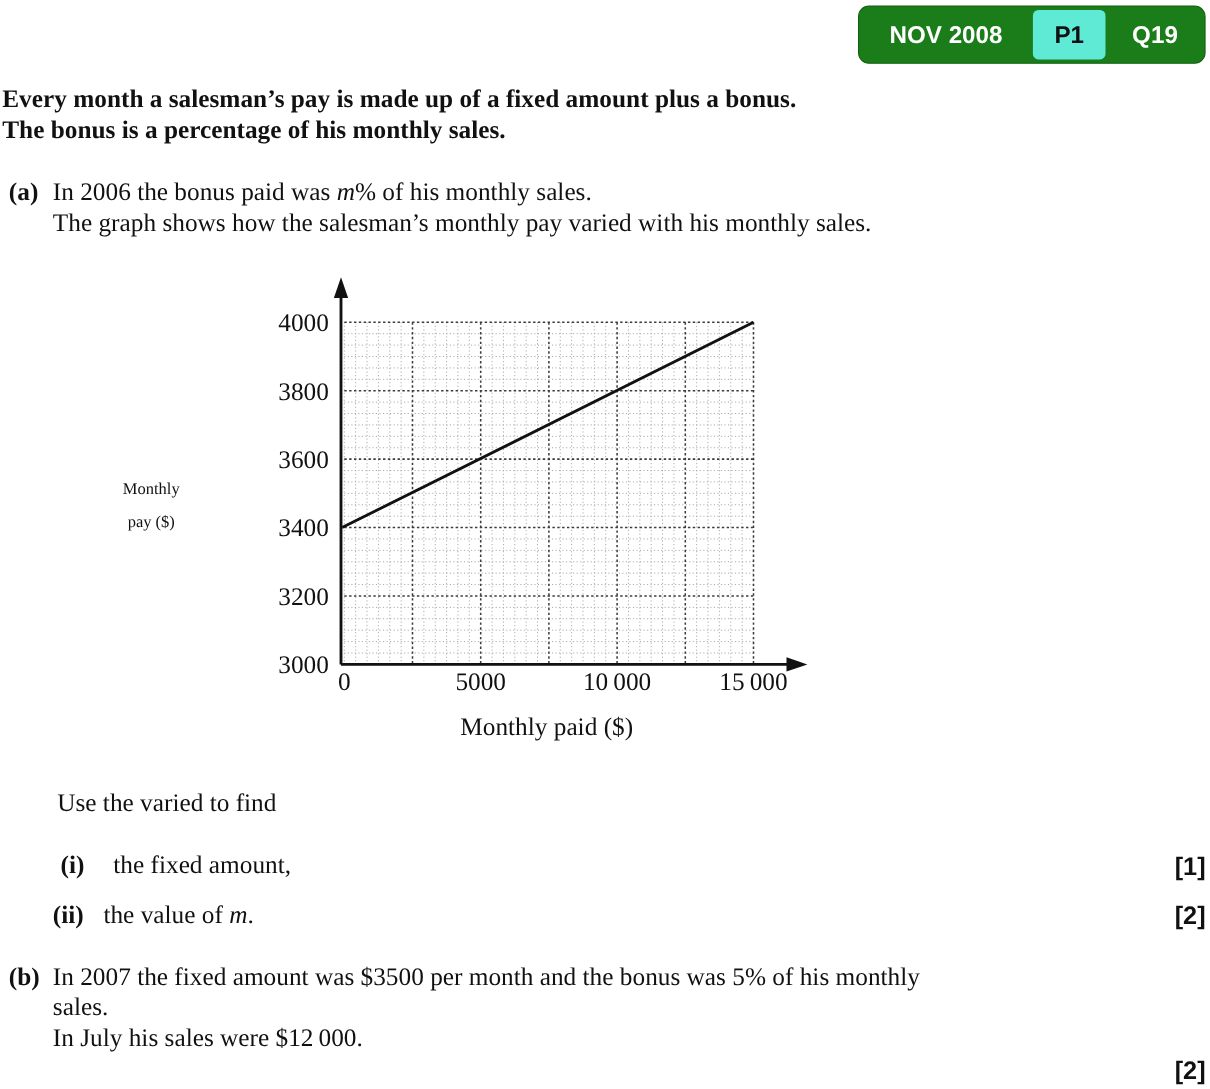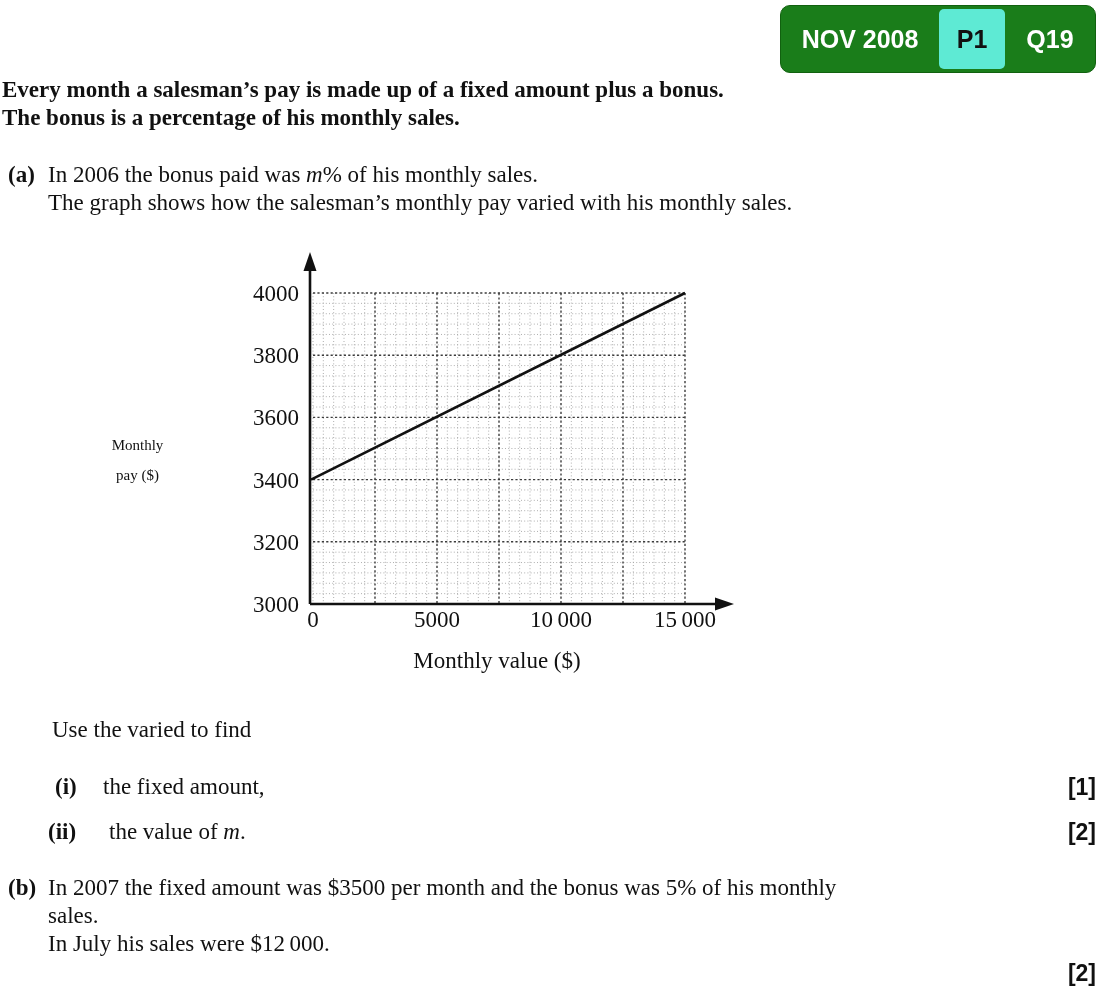--- a/index.html
+++ b/index.html
@@ -10,23 +10,23 @@
   .abs{position:absolute;}
   .body-text{font-size:23px;line-height:28px;}
   .part-label{font-weight:bold;}
   .it{font-style:italic;}
   .marks{
     position:absolute;right:4px;
     font-family:"Liberation Sans",sans-serif;font-weight:bold;font-size:23px;color:#111;
   }
   
   .badge{
-    position:absolute;left:780px;top:5px;height:68px;display:flex;align-items:stretch;
+    position:absolute;left:780px;top:5px;height:53px;display:flex;align-items:stretch;
     background:#1a7d1a;border:1px solid #11610f;border-radius:10px;box-sizing:border-box;
-    font-family:"Liberation Sans",sans-serif;font-weight:bold;font-size:25px;color:#fff;
+    font-family:"Liberation Sans",sans-serif;font-weight:bold;font-size:22px;color:#fff;
   }
   .badge-seg{display:flex;align-items:center;justify-content:center;}
   .badge-session{width:158px;}
   .badge-paper{width:66px;background:#5eead4;color:#111;border-radius:5px;margin:3px 0;}
   .badge-q{width:90px;}
   
   svg text{font-family:"Liberation Serif",serif;font-size:23px;fill:#111;}
   .ylabel{
     left:55px;top:430px;width:165px;text-align:center;
     font-size:15px;line-height:30px;
@@ -148,33 +148,33 @@
       <text x="437" y="387" text-anchor="middle">5000</text>
       <text x="561" y="387" text-anchor="middle">10 000</text>
       <text x="685" y="387" text-anchor="middle">15 000</text>
     </g>
   </svg>
 
 <div class="abs ylabel">
   <div>Monthly</div>
   <div>pay ($)</div>
 </div>
-<div class="abs xlabel">Monthly value ($)</div>
+<div class="abs xlabel">Monthly paid ($)</div>
 
 <div class="abs body-text" style="left:52px;top:716px;">Use the varied to find</div>
 
 <div class="abs body-text" style="left:0;top:773px;width:1100px;">
   <span class="part-label abs" style="left:55px;">(i)</span>
   <span class="abs" style="left:103px;">the fixed amount,</span>
   <span class="marks" style="top:0;">[1]</span>
 </div>
 
 <div class="abs body-text" style="left:0;top:818px;width:1100px;">
   <span class="part-label abs" style="left:48px;">(ii)</span>
-  <span class="abs" style="left:109px;white-space:nowrap;"><span>the value of </span><span class="it">m</span><span>.</span></span>
+  <span class="abs" style="left:94px;white-space:nowrap;"><span>the value of </span><span class="it">m</span><span>.</span></span>
   <span class="marks" style="top:0;">[2]</span>
 </div>
 
 <div class="abs body-text" style="left:0;top:874px;width:1100px;">
   <span class="part-label abs" style="left:8px;">(b)</span>
   <div class="abs" style="left:48px;white-space:nowrap;">
     <div>In 2007 the fixed amount was $3500 per month and the bonus was 5% of his monthly</div>
     <div>sales.</div>
     <div>In July his sales were $12 000.</div>
   </div>

